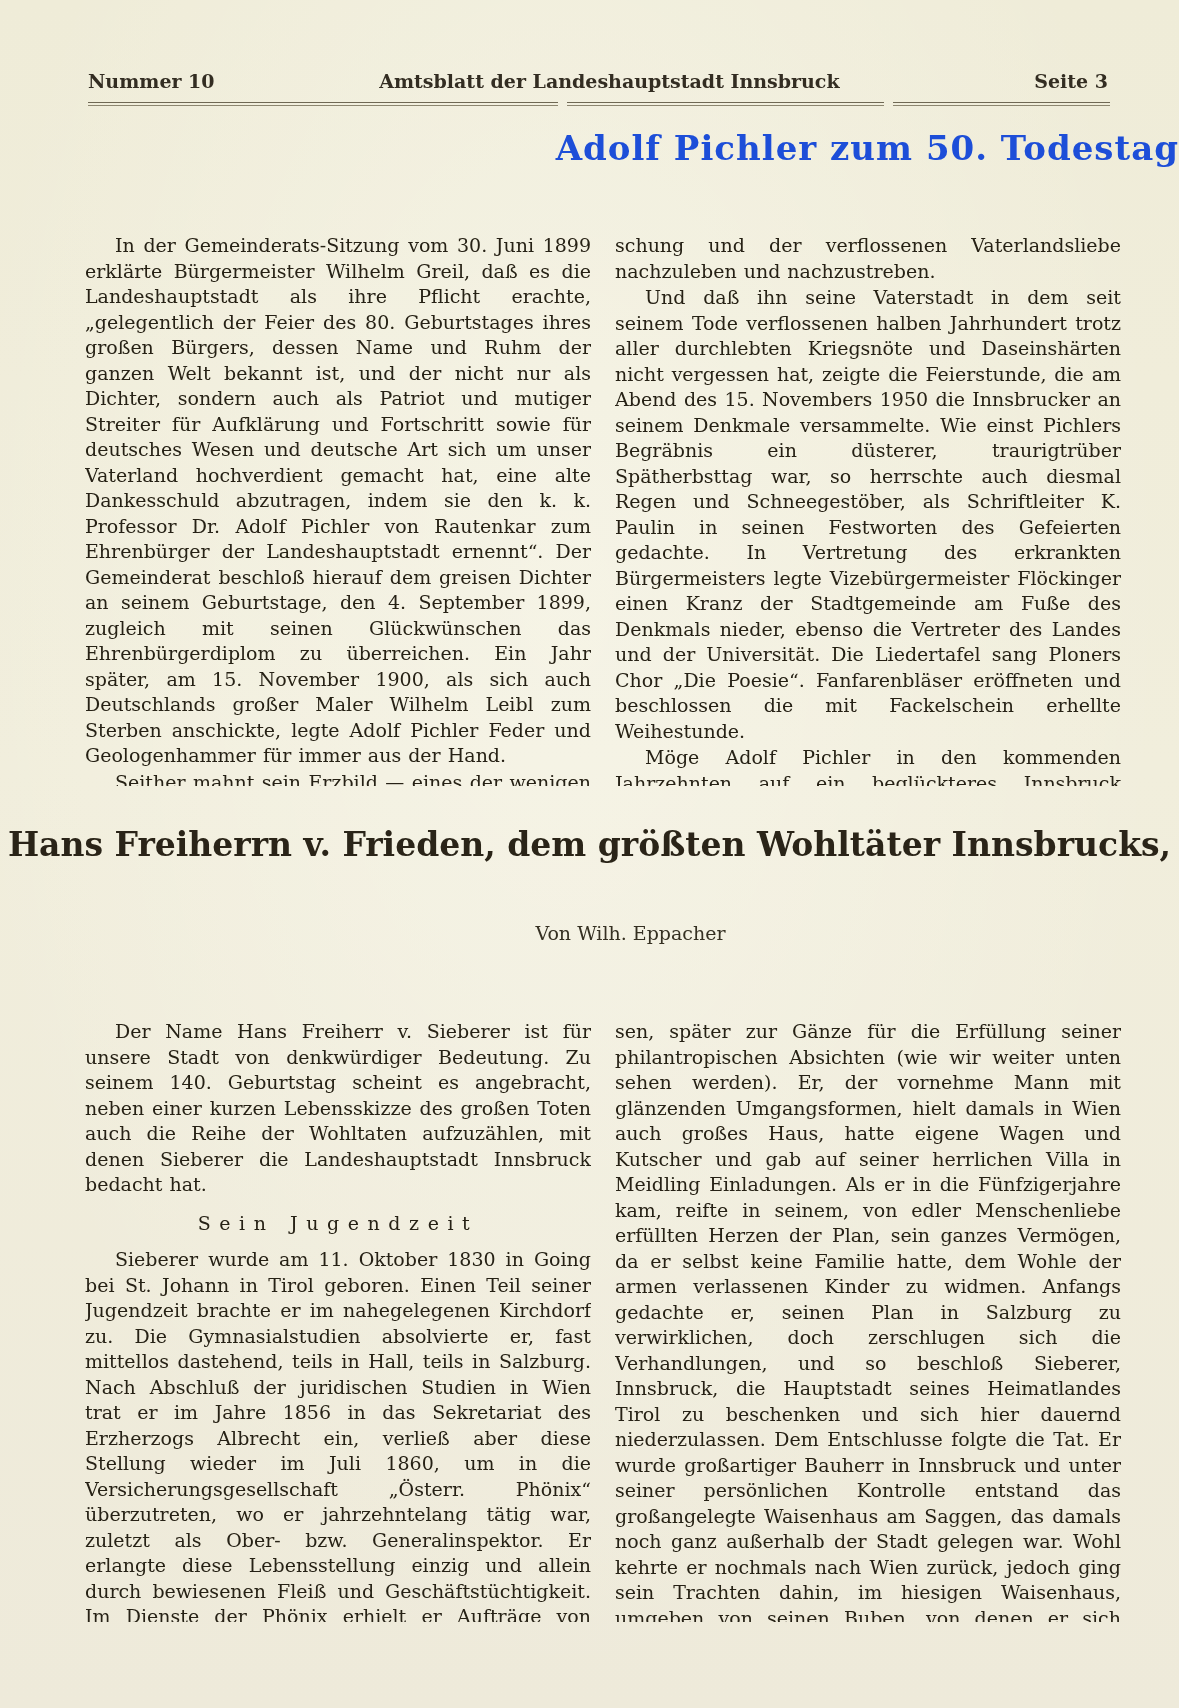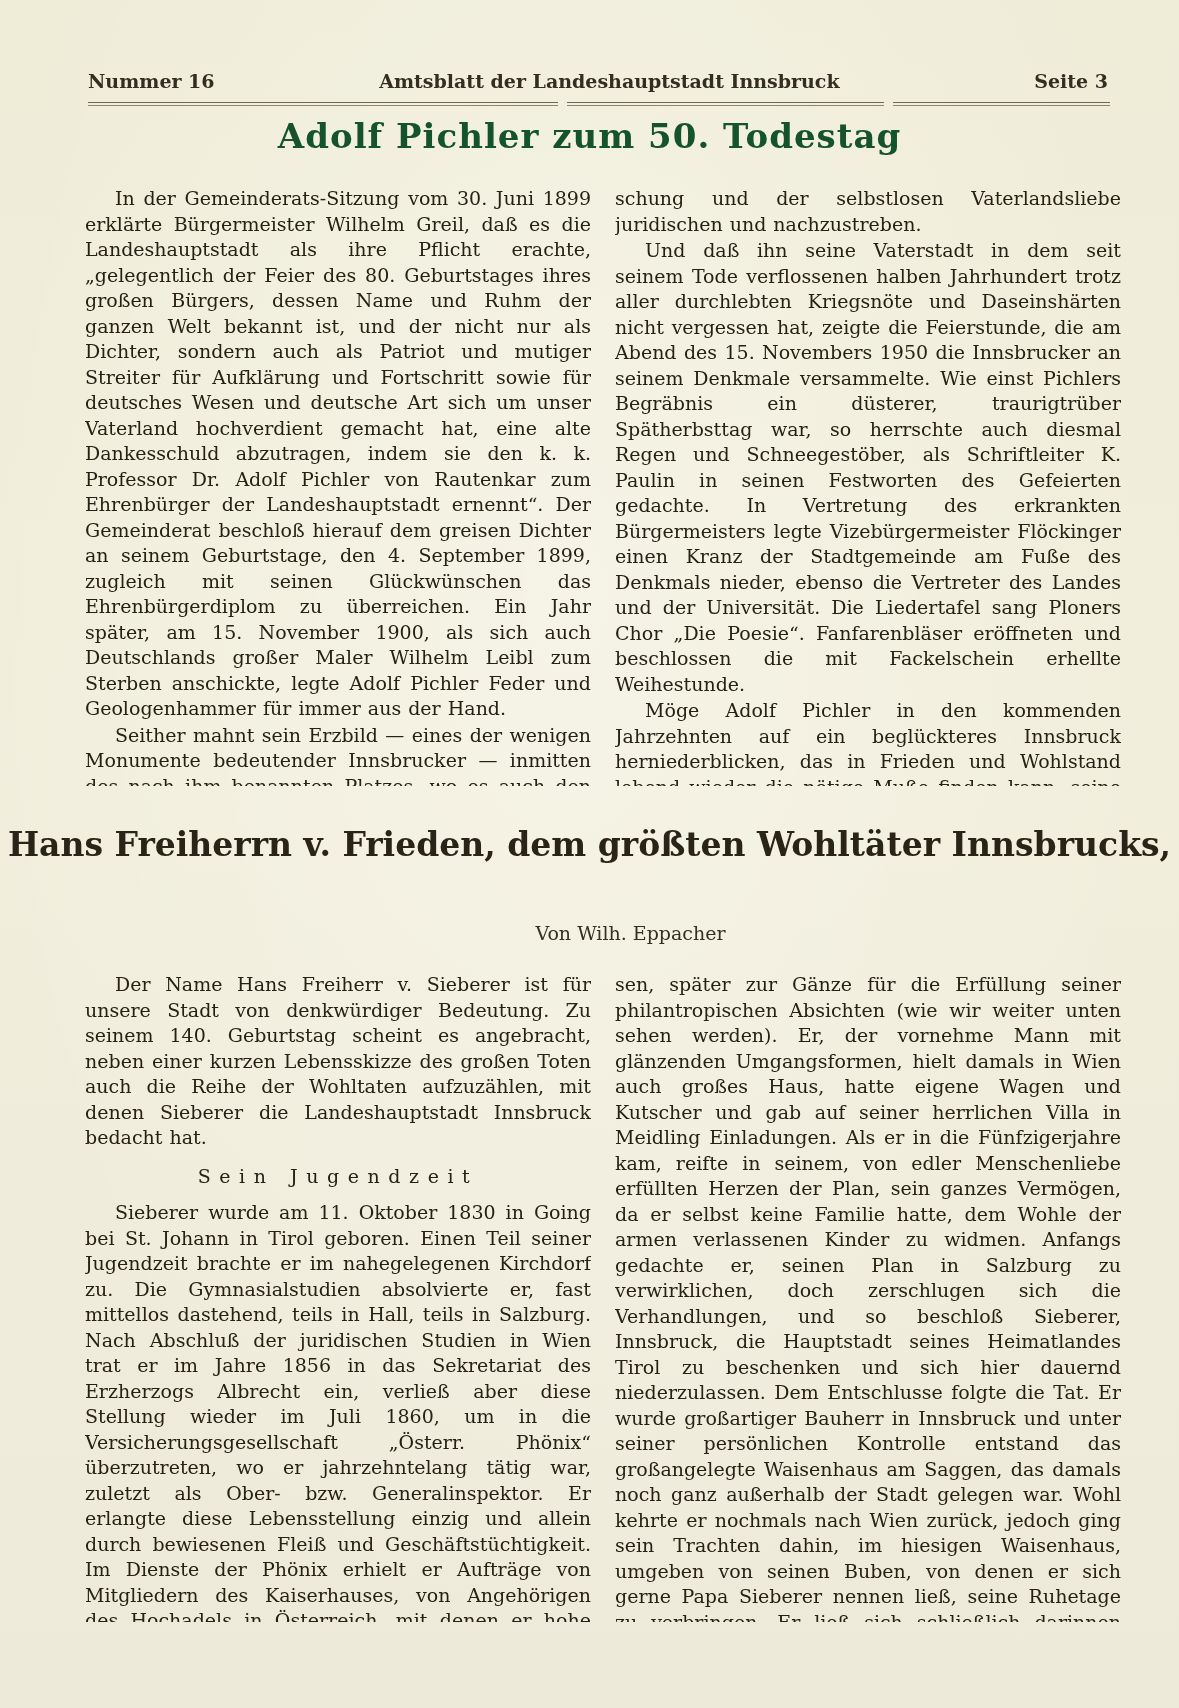--- a/index.html
+++ b/index.html
@@ -24,76 +24,76 @@
     position:absolute;top:102px;left:88px;width:1022px;height:3px;
     display:flex;gap:9px;
   }
   .head-rule span{
     display:block;height:2px;border-top:1px solid #6f6854;border-bottom:1px solid #8d8670;
   }
   .head-rule .s1{width:46%;} .head-rule .s2{width:31%;} .head-rule .s3{flex:1;}
 
   
   .a1-title{
-    position:absolute;top:116px;left:0;width:100%;text-align:center;
-    font-size:34px;font-weight:bold;color:#14532d;letter-spacing:1px;
+    position:absolute;top:128px;left:0;width:100%;text-align:right;
+    font-size:34px;font-weight:bold;color:#1d4ed8;letter-spacing:1px;
   }
   .a2-title{
     position:absolute;top:822px;left:0;width:100%;text-align:center;
     font-size:33px;font-weight:bold;color:#2a2418;line-height:46px;
   }
   .a2-byline{
     position:absolute;top:922px;left:0;width:100%;text-align:center;
     font-size:19px;color:#353022;margin-left:41px;
   }
 
   
   .cols{position:absolute;left:85px;width:1036px;display:flex;gap:24px;}
   .cols-a1{top:186px;height:600px;}
   .cols-a2{top:972px;height:650px;}
-  .col{width:506px;overflow:hidden;}
+  .col{width:506px;overflow:hidden;margin-top:47px;}
 
   .col p{
     margin:0;font-size:19px;line-height:25.5px;text-align:justify;
     text-indent:30px;color:#262115;
     word-spacing:1px;
   }
   .col p.noindent{text-indent:0;}
   .col p + p{margin-top:1px;}
 
   .subhead{
     margin:13px 0 11px 0 !important;text-align:center !important;text-indent:0 !important;
     letter-spacing:0.45em;font-size:19.5px;color:#2a2518;
   }
 </style>
 </head>
 <body>
 
 <div class="page">
 
   <div class="masthead-row">
-    <span>Nummer 16</span>
+    <span>Nummer 10</span>
     <span class="center">Amtsblatt der Landeshauptstadt Innsbruck</span>
     <span>Seite 3</span>
   </div>
   <div class="head-rule">
     <span class="s1"></span>
     <span class="s2"></span>
     <span class="s3"></span>
   </div>
 
   <div class="a1-title">Adolf Pichler zum 50. Todestag</div>
 
   <div class="cols cols-a1">
     <div class="col">
       <p>In der Gemeinderats-Sitzung vom 30. Juni 1899 erklärte Bürgermeister Wilhelm Greil, daß es die Landeshauptstadt als ihre Pflicht erachte, „gelegentlich der Feier des 80. Geburtstages ihres großen Bürgers, dessen Name und Ruhm der ganzen Welt bekannt ist, und der nicht nur als Dichter, sondern auch als Patriot und mutiger Streiter für Aufklärung und Fortschritt sowie für deutsches Wesen und deutsche Art sich um unser Vaterland hochverdient gemacht hat, eine alte Dankesschuld abzutragen, indem sie den k. k. Professor Dr. Adolf Pichler von Rautenkar zum Ehrenbürger der Landeshauptstadt ernennt“. Der Gemeinderat beschloß hierauf dem greisen Dichter an seinem Geburtstage, den 4. September 1899, zugleich mit seinen Glückwünschen das Ehrenbürgerdiplom zu überreichen. Ein Jahr später, am 15. November 1900, als sich auch Deutschlands großer Maler Wilhelm Leibl zum Sterben anschickte, legte Adolf Pichler Feder und Geologenhammer für immer aus der Hand.</p>
       <p>Seither mahnt sein Erzbild — eines der wenigen Monumente bedeutender Innsbrucker — inmitten des nach ihm benannten Platzes, wo es auch den Bombenhagel vom 16. Dezember 1944 unbeschädigt überstand, Innsbrucks Bürger, auch höheren Kulturwerten wie der schönen Literatur, der ernsten For-</p>
     </div>
     <div class="col">
-      <p class="noindent">schung und der selbstlosen Vaterlandsliebe juridischen und nachzustreben.</p>
+      <p class="noindent">schung und der verflossenen Vaterlandsliebe nachzuleben und nachzustreben.</p>
       <p>Und daß ihn seine Vaterstadt in dem seit seinem Tode verflossenen halben Jahrhundert trotz aller durchlebten Kriegsnöte und Daseinshärten nicht vergessen hat, zeigte die Feierstunde, die am Abend des 15. Novembers 1950 die Innsbrucker an seinem Denkmale versammelte. Wie einst Pichlers Begräbnis ein düsterer, traurigtrüber Spätherbsttag war, so herrschte auch diesmal Regen und Schneegestöber, als Schriftleiter K. Paulin in seinen Festworten des Gefeierten gedachte. In Vertretung des erkrankten Bürgermeisters legte Vizebürgermeister Flöckinger einen Kranz der Stadtgemeinde am Fuße des Denkmals nieder, ebenso die Vertreter des Landes und der Universität. Die Liedertafel sang Ploners Chor „Die Poesie“. Fanfarenbläser eröffneten und beschlossen die mit Fackelschein erhellte Weihestunde.</p>
       <p>Möge Adolf Pichler in den kommenden Jahrzehnten auf ein beglückteres Innsbruck herniederblicken, das in Frieden und Wohlstand lebend wieder die nötige Muße finden kann, seine unvergänglichen Werke zu lesen und sich daran zu erfreuen und begeistern.</p>
 
     </div>
   </div>
 
   <div class="a2-title">
     <div>Hans Freiherrn v. Frieden, dem größten Wohltäter Innsbrucks,</div>
   </div>
   <div class="a2-byline">Von Wilh. Eppacher</div>

